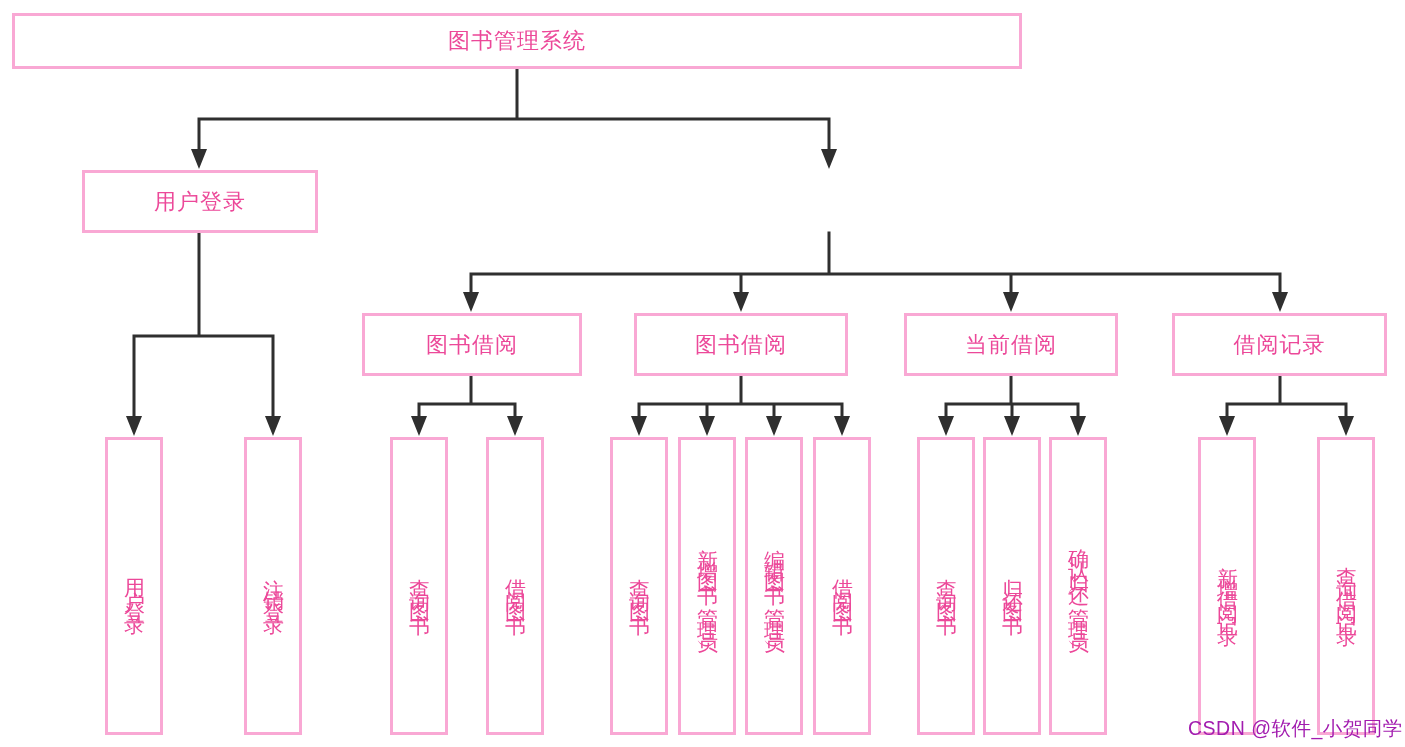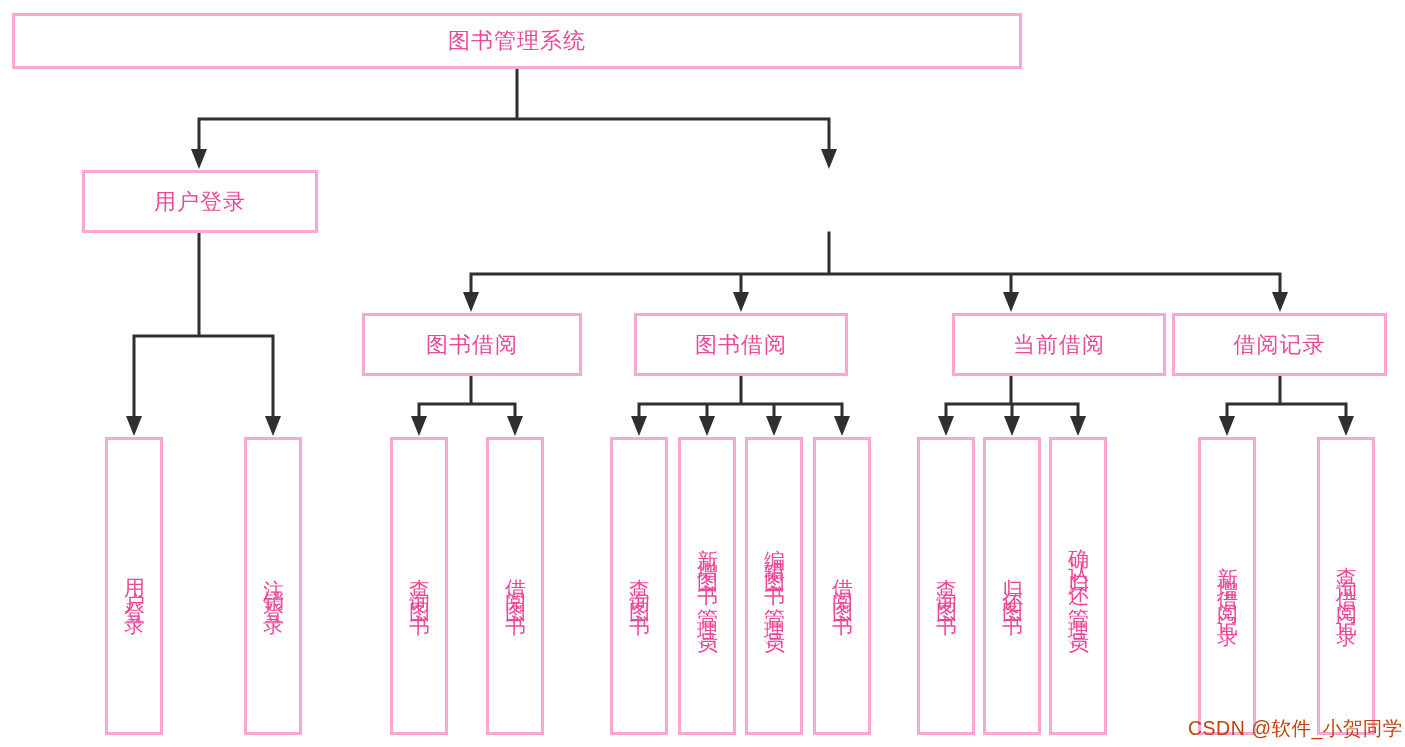--- a/index.html
+++ b/index.html
@@ -47,21 +47,21 @@
     font-size: 21px;
     letter-spacing: 12px;
     line-height: 1;
     white-space: nowrap;
   }
   .watermark {
     position: absolute;
     left: 1188px;
     top: 715px;
     font-size: 19.5px;
-    color: #c2410c;
+    color: #a21caf;
     letter-spacing: 0.5px;
     z-index: 6;
     white-space: nowrap;
   }
 </style>
 </head>
 <body>
 
 <div class="canvas">
 
@@ -112,21 +112,21 @@
   <div class="node hnode" style="left:82px; top:170px; width:236px; height:63px;">
     <span>用户登录</span>
   </div>
 
   <div class="node hnode" style="left:362px; top:313px; width:220px; height:63px;">
     <span>图书借阅</span>
   </div>
   <div class="node hnode" style="left:634px; top:313px; width:214px; height:63px;">
     <span>图书借阅</span>
   </div>
-  <div class="node hnode" style="left:904px; top:313px; width:214px; height:63px;margin-left:48px;">
+  <div class="node hnode" style="left:904px; top:313px; width:214px; height:63px;">
     <span>当前借阅</span>
   </div>
   <div class="node hnode" style="left:1172px; top:313px; width:215px; height:63px;justify-content:center;">
     <span>借阅记录</span>
   </div>
 
   <div class="node vnode" style="left:105px;">
     <span class="vtext">用户登录</span>
   </div>
   <div class="node vnode" style="left:244px;">

